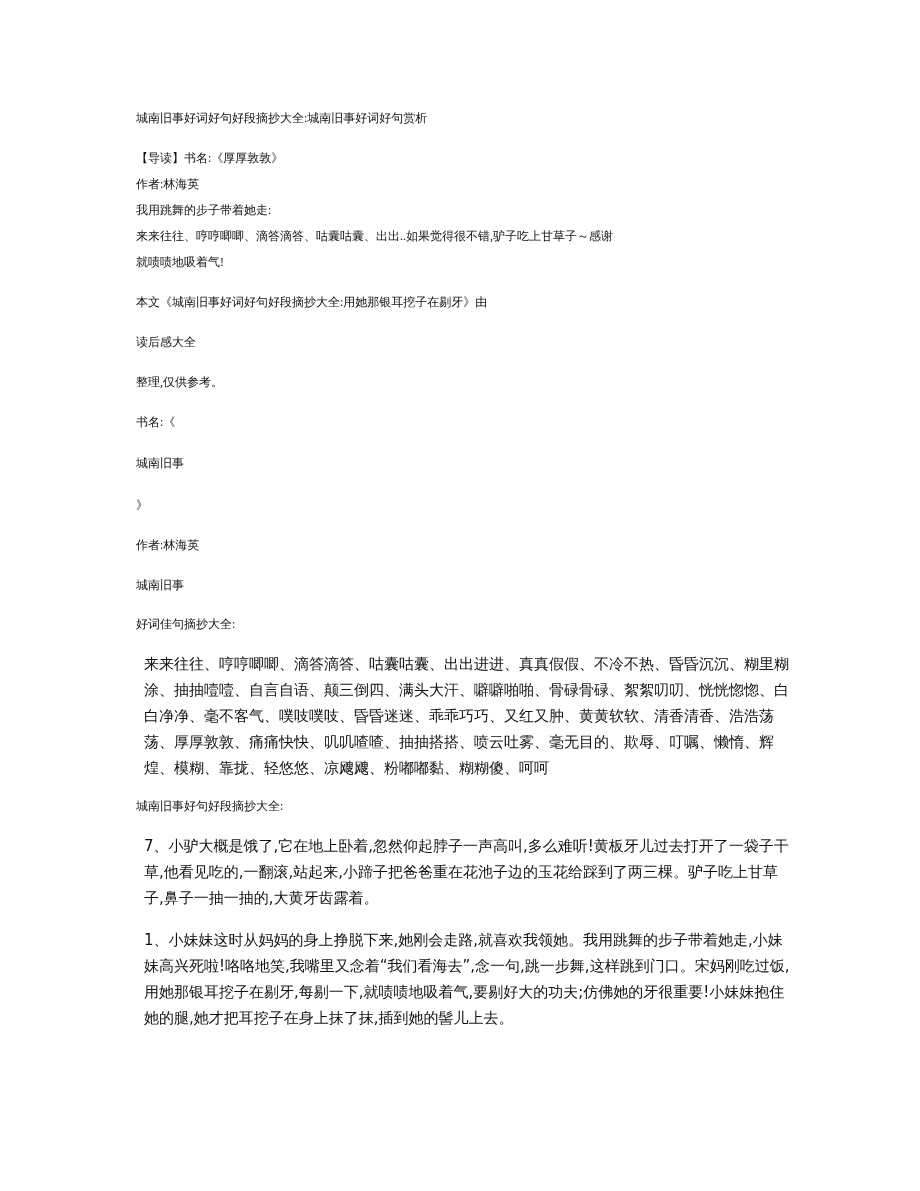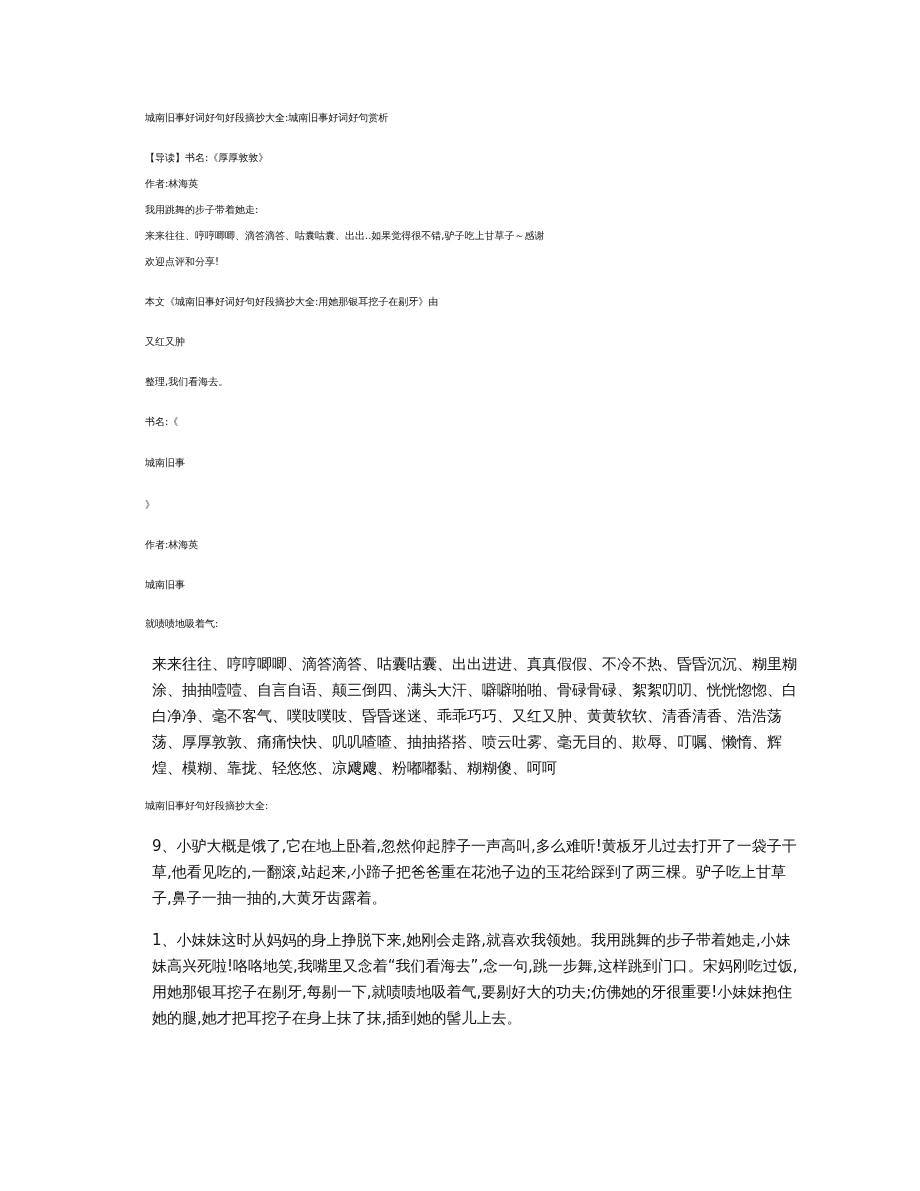--- a/index.html
+++ b/index.html
@@ -1,43 +1,43 @@
 <!DOCTYPE html>
 <html><head>
 <meta charset="utf-8">
 <style>
   html, body { margin: 0; padding: 0; background: #ffffff; }
   body { width: 920px; height: 1191px; position: relative; overflow: hidden;
          font-family: "DejaVu Sans", "Liberation Sans", sans-serif; color: #111; }
   .page { position: absolute; left: 136px; top: 0; width: 660px; }
-  .line { position: absolute; left: 9px; font-size: 10px; line-height: 26px; white-space: nowrap; }
-  .para { position: absolute; left: 16px; width: 650px; font-size: 15px; line-height: 26px; }
+  .line { position: absolute; left: 0; font-size: 12px; line-height: 26px; white-space: nowrap; font-family: Liberation Serif, serif; }
+  .para { position: absolute; left: 8px; width: 650px; font-size: 15px; line-height: 26px; }
 </style>
 </head>
 <body>
 
 <div class="page">
   <div class="line" style="top:105px">城南旧事好词好句好段摘抄大全:城南旧事好词好句赏析</div>
 
   <div class="line" style="top:145px">【导读】书名:《厚厚敦敦》</div>
   <div class="line" style="top:171px">作者:林海英</div>
   <div class="line" style="top:197px">我用跳舞的步子带着她走:</div>
   <div class="line" style="top:223px">来来往往、哼哼唧唧、滴答滴答、咕囊咕囊、出出..如果觉得很不错,驴子吃上甘草子～感谢</div>
-  <div class="line" style="top:249px">欢迎点评和分享!</div>
+  <div class="line" style="top:249px">就啧啧地吸着气!</div>
 
   <div class="line" style="top:289px">本文《城南旧事好词好句好段摘抄大全:用她那银耳挖子在剔牙》由</div>
-  <div class="line" style="top:329px">又红又肿</div>
-  <div class="line" style="top:369px">整理,我们看海去。</div>
+  <div class="line" style="top:329px">读后感大全</div>
+  <div class="line" style="top:369px">整理,仅供参考。</div>
 
   <div class="line" style="top:409px">书名:《</div>
   <div class="line" style="top:450px">城南旧事</div>
   <div class="line" style="top:492px">》</div>
   <div class="line" style="top:532px">作者:林海英</div>
   <div class="line" style="top:572px">城南旧事</div>
-  <div class="line" style="top:611px">就啧啧地吸着气:</div>
+  <div class="line" style="top:611px">好词佳句摘抄大全:</div>
 
   <div class="para" style="top:651px">来来往往、哼哼唧唧、滴答滴答、咕囊咕囊、出出进进、真真假假、不冷不热、昏昏沉沉、糊里糊涂、抽抽噎噎、自言自语、颠三倒四、满头大汗、噼噼啪啪、骨碌骨碌、絮絮叨叨、恍恍惚惚、白白净净、毫不客气、噗吱噗吱、昏昏迷迷、乖乖巧巧、又红又肿、黄黄软软、清香清香、浩浩荡荡、厚厚敦敦、痛痛快快、叽叽喳喳、抽抽搭搭、喷云吐雾、毫无目的、欺辱、叮嘱、懒惰、辉煌、模糊、靠拢、轻悠悠、凉飕飕、粉嘟嘟黏、糊糊傻、呵呵</div>
 
   <div class="line" style="top:793px">城南旧事好句好段摘抄大全:</div>
 
-  <div class="para" style="top:833px">9、小驴大概是饿了,它在地上卧着,忽然仰起脖子一声高叫,多么难听!黄板牙儿过去打开了一袋子干草,他看见吃的,一翻滚,站起来,小蹄子把爸爸重在花池子边的玉花给踩到了两三棵。驴子吃上甘草子,鼻子一抽一抽的,大黄牙齿露着。</div>
+  <div class="para" style="top:833px">7、小驴大概是饿了,它在地上卧着,忽然仰起脖子一声高叫,多么难听!黄板牙儿过去打开了一袋子干草,他看见吃的,一翻滚,站起来,小蹄子把爸爸重在花池子边的玉花给踩到了两三棵。驴子吃上甘草子,鼻子一抽一抽的,大黄牙齿露着。</div>
   <div class="para" style="top:927px">1、小妹妹这时从妈妈的身上挣脱下来,她刚会走路,就喜欢我领她。我用跳舞的步子带着她走,小妹妹高兴死啦!咯咯地笑,我嘴里又念着“我们看海去”,念一句,跳一步舞,这样跳到门口。宋妈刚吃过饭,用她那银耳挖子在剔牙,每剔一下,就啧啧地吸着气,要剔好大的功夫;仿佛她的牙很重要!小妹妹抱住她的腿,她才把耳挖子在身上抹了抹,插到她的髻儿上去。</div>
 </div>
 
 </body></html>

